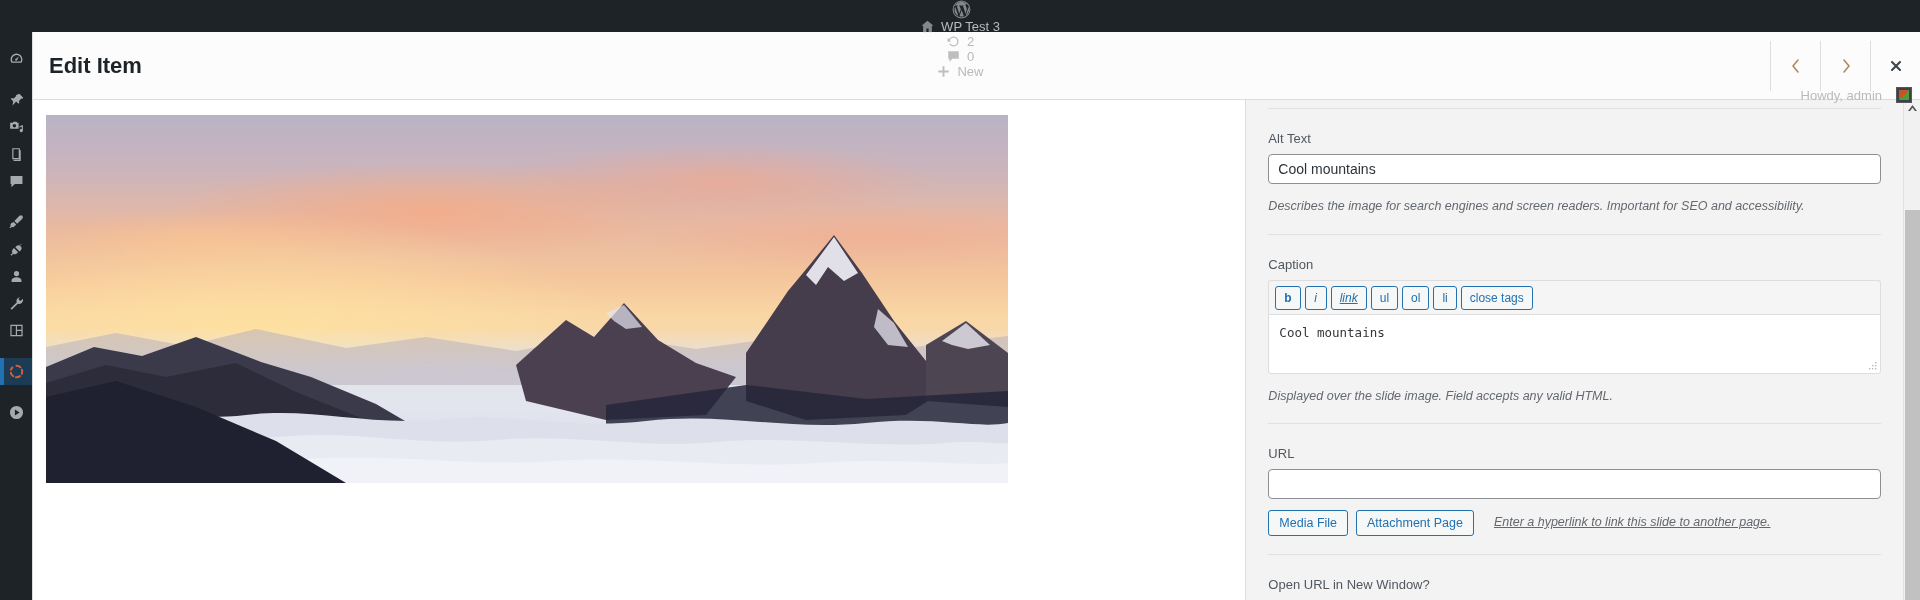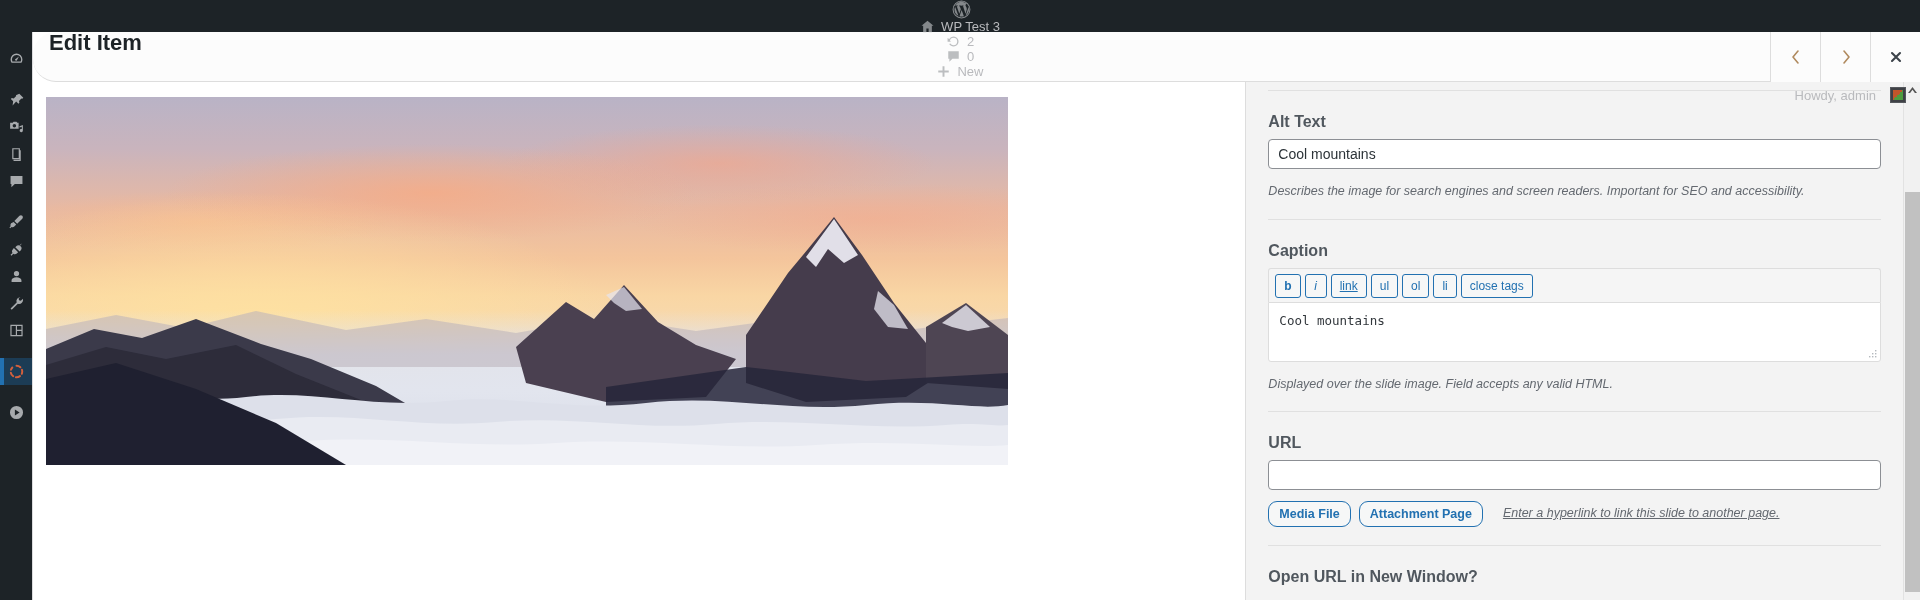--- a/index.html
+++ b/index.html
@@ -20,21 +20,21 @@
     z-index: 60;
     flex-direction: column;
   }
   .ab-item {
     display: flex; align-items: center; gap: 6px;
     height: 32px; padding: 0 10px;
     color: #b9babd; text-decoration: none;
     white-space: nowrap;
   }
   .ab-item .glyph { opacity: .75; display: flex; align-items: center; }
-  .ab-right { margin-left: auto; display: flex; align-items: center; padding-right: 14px; }
+  .ab-right { margin-left: auto; display: flex; align-items: center; padding-right: 8px; }
   .ab-avatar {
     width: 16px; height: 16px; margin-left: 8px;
     background: #3f4146; border: 1px solid #55585d;
     display: inline-block; position: relative; overflow: hidden;
   }
   .ab-avatar::before {
     content: ""; position: absolute; inset: 2px;
     background: linear-gradient(135deg,#c2562a 0 50%, #4f9c3f 50% 100%);
   }
 
@@ -63,24 +63,24 @@
     position: absolute;
     top: 32px; left: 32px;
     width: 1888px; height: 568px;
     background: #fff;
     border-left: 1px solid #dcdcde;
     overflow: hidden;
     z-index: 40;
   }
   #modal-header {
     position: relative;
-    height: 50px;
+    height: 68px;
     background: #fcfcfc;
     border-bottom: 1px solid #ddd;
-    display: flex; align-items: flex-start; border-radius: 23px;
+    display: flex; align-items: center;
   }
   #modal-title {
     font-size: 22px; font-weight: 600;
     color: #1d2327;
     padding-left: 16px;
     line-height: 1;
   }
   .hdr-btns { margin-left: auto; display: flex; height: 50px; }
   .hdr-btn {
     width: 50px; height: 50px;
@@ -138,21 +138,21 @@
     top: 0; left: 0; right: 17px; bottom: 0;
     padding: 0 22px;
     overflow: hidden;
   }
   .field {
     padding: 22px 0 18px 0;
     border-bottom: 1px solid #e0e0e0;
   }
   .field:first-child { border-top: 1px solid #e0e0e0; margin-top: 8px; }
   .field-label {
-    font-size: 16px; font-weight: 700; color: #50575e;
+    font-size: 13px; font-weight: 400; color: #50575e;
     margin-bottom: 8px;
   }
   .txt-input {
     display: block; width: 100%; height: 30px;
     padding: 4px 9px;
     font-size: 14px; color: #2c3338;
     font-family: "Liberation Sans", sans-serif;
     background: #fff;
     border: 1px solid #8c8f94; border-radius: 4px;
     outline: none;
@@ -178,21 +178,21 @@
     color: #2271b1;
     background: #f6f7f7;
     border: 1px solid #2271b1;
     border-radius: 3px;
     padding: 5px 8px;
     cursor: pointer;
     min-width: 22px; text-align: center;
   }
   .qt-btn.b { font-weight: 700; }
   .qt-btn.i { font-style: italic; }
-  .qt-btn.link { text-decoration: underline; }
+  .qt-btn.link { text-decoration: underline; font-style: italic; }
   .qt-area {
     position: relative;
     width: 100%; height: 60px;
     border: 1px solid #ddd;
     background: #fff;
     border-radius: 0 0 3px 3px;
   }
   .qt-area textarea {
     width: 100%; height: 100%;
     border: 0; outline: none; resize: none;
@@ -206,25 +206,24 @@
     width: 10px; height: 10px;
     color: #bbb;
     pointer-events: none;
   }
 
   .btn-row { display: flex; align-items: center; gap: 8px; margin-top: 11px; }
   .sec-btn {
     font-size: 12.5px; color: #2271b1;
     background: #f6f7f7;
     border: 1px solid #2271b1;
-    border-radius: 9px;
+    border-radius: 3px;
     padding: 5px 10px;
     cursor: pointer;
     font-family: "Liberation Sans", sans-serif;
-    font-weight: bold;
   }
   .btn-row .field-help { margin-top: 0; margin-left: 12px; text-decoration: underline; }
 
   
   #pane-scrollbar {
     position: absolute; top: 0; right: 0;
     width: 17px; height: 518px;
     background: #f1f1f1;
     border-left: 1px solid #e2e2e2;
   }

